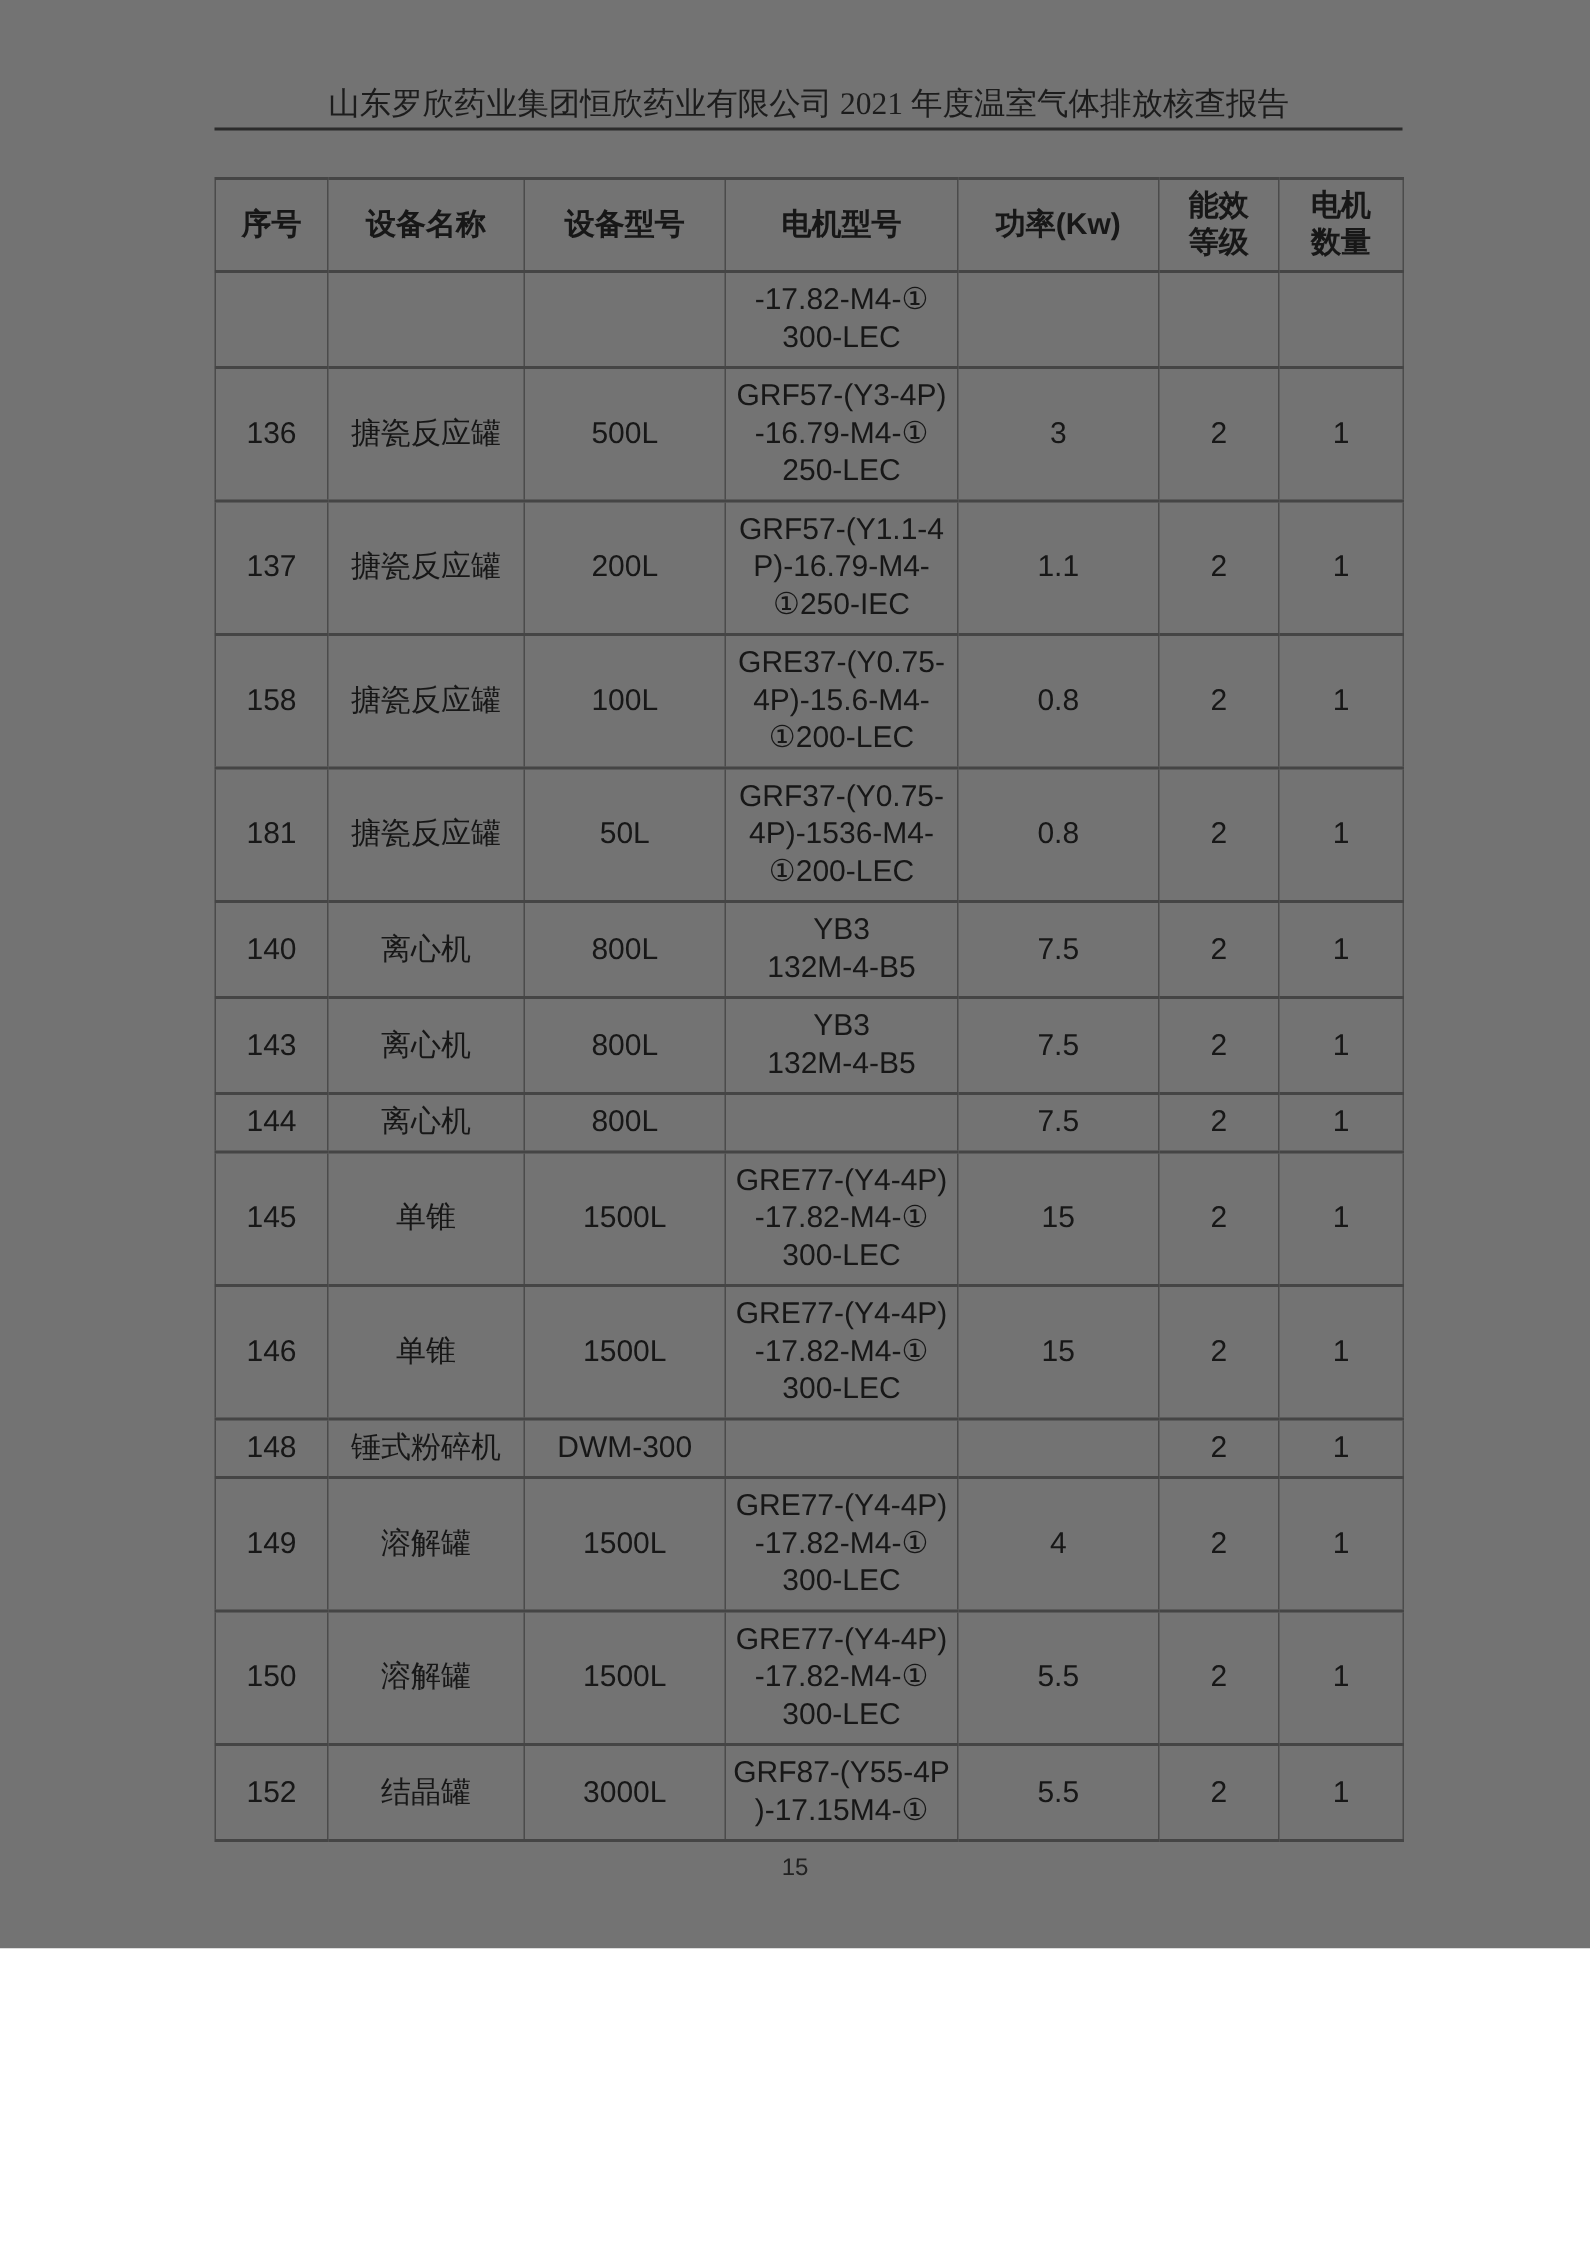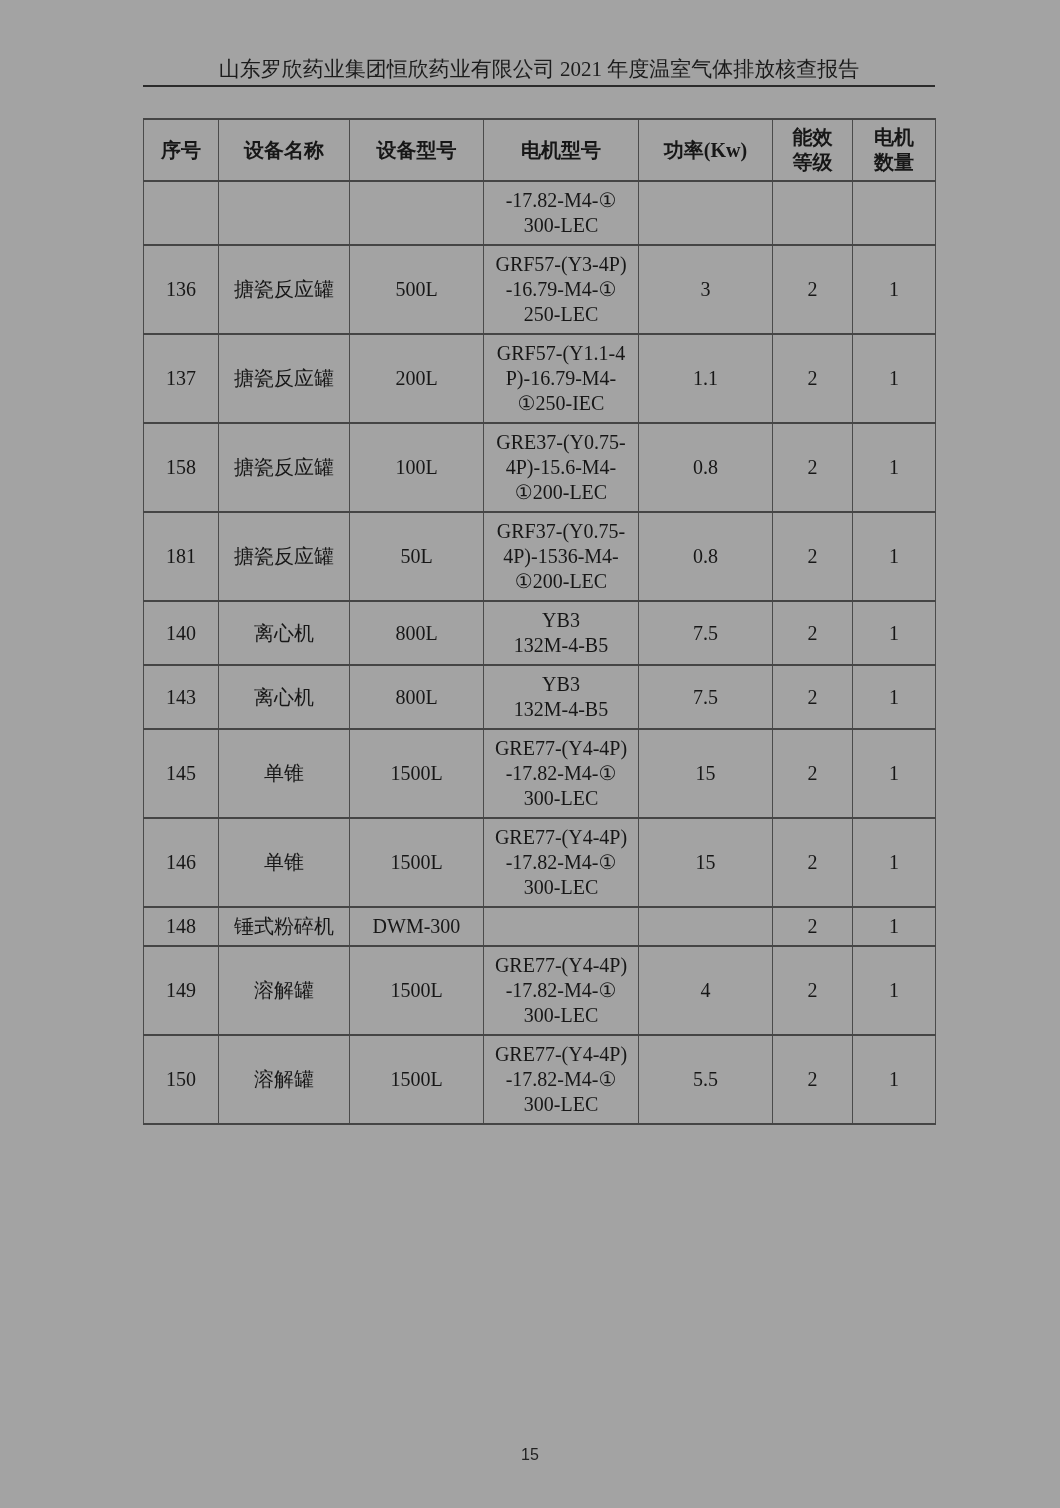--- a/index.html
+++ b/index.html
@@ -3,22 +3,22 @@
 <meta charset="utf-8">
 <style>
   html, body {
     margin: 0;
     padding: 0;
     background: #ffffff;
   }
   .page {
     position: relative;
     width: 1060px;
-    height: 1508px;
-    background: #a3a3a3;
+    height: 1299px;
+    background: #737373;
     color: #1c1c1c;
     font-family: "Liberation Serif", serif;
     overflow: hidden;
   }
   .content {
     margin-left: 143px;
     width: 792px;
   }
   .header-title {
     padding-top: 56px;
@@ -31,21 +31,21 @@
   .header-rule {
     margin-top: 3px;
     height: 0;
     border-bottom: 2px solid #2b2b2b;
   }
   table.equipment {
     margin-top: 31px;
     width: 792px;
     border-collapse: collapse;
     table-layout: fixed;
-    font-family: Liberation Serif, serif;
+    font-family: Liberation Sans, sans-serif;
   }
   table.equipment th,
   table.equipment td {
     border-left: 1px solid #4b4b4b;
     border-right: 1px solid #4b4b4b;
     border-top: 2px solid #454545;
     border-bottom: 2px solid #454545;
     text-align: center;
     vertical-align: middle;
     white-space: pre-line;
@@ -170,20 +170,29 @@
             <td>143</td>
             <td>离心机</td>
             <td>800L</td>
             <td>YB3
 132M-4-B5</td>
             <td>7.5</td>
             <td>2</td>
             <td>1</td>
           </tr>
           <tr>
+            <td>144</td>
+            <td>离心机</td>
+            <td>800L</td>
+            <td></td>
+            <td>7.5</td>
+            <td>2</td>
+            <td>1</td>
+          </tr>
+          <tr>
             <td>145</td>
             <td>单锥</td>
             <td>1500L</td>
             <td>GRE77-(Y4-4P)
 -17.82-M4-①
 300-LEC</td>
             <td>15</td>
             <td>2</td>
             <td>1</td>
           </tr>
@@ -218,20 +227,30 @@
             <td>2</td>
             <td>1</td>
           </tr>
           <tr>
             <td>150</td>
             <td>溶解罐</td>
             <td>1500L</td>
             <td>GRE77-(Y4-4P)
 -17.82-M4-①
 300-LEC</td>
+            <td>5.5</td>
+            <td>2</td>
+            <td>1</td>
+          </tr>
+          <tr>
+            <td>152</td>
+            <td>结晶罐</td>
+            <td>3000L</td>
+            <td>GRF87-(Y55-4P
+)-17.15M4-①</td>
             <td>5.5</td>
             <td>2</td>
             <td>1</td>
           </tr>
         </tbody>
     </table>
 
   </div>
 
   <div class="footer">

